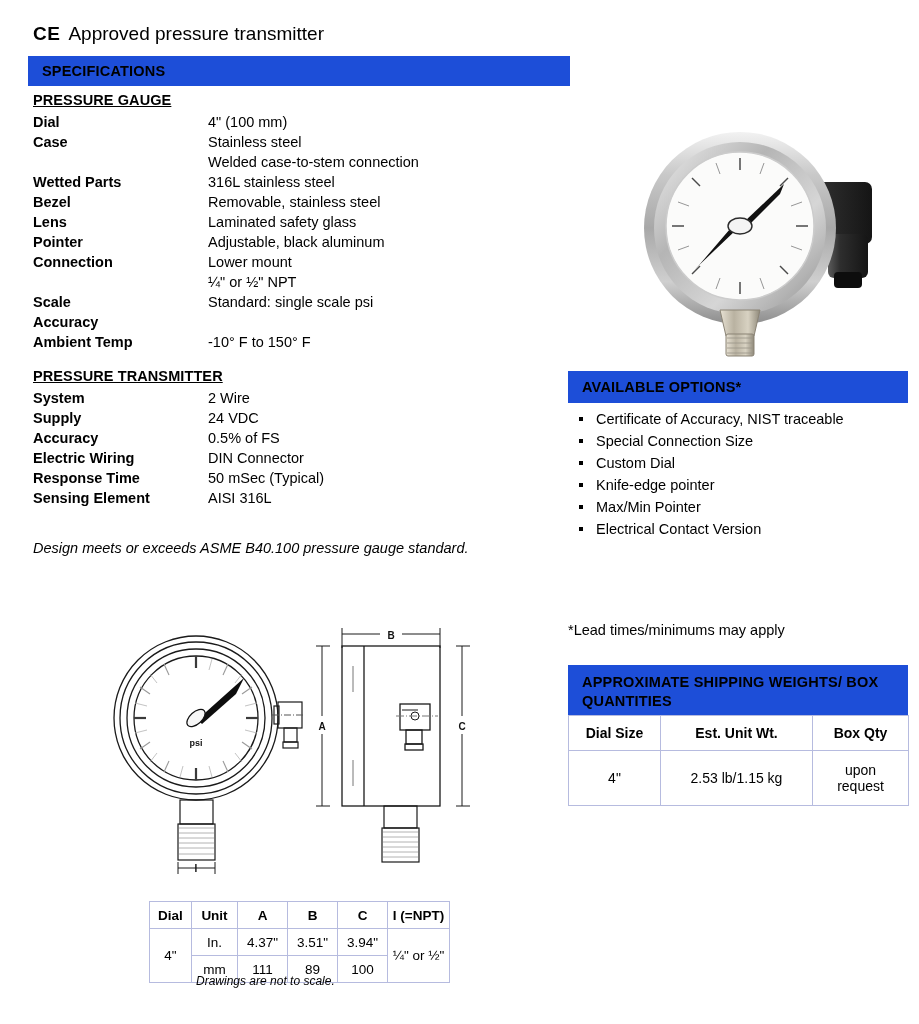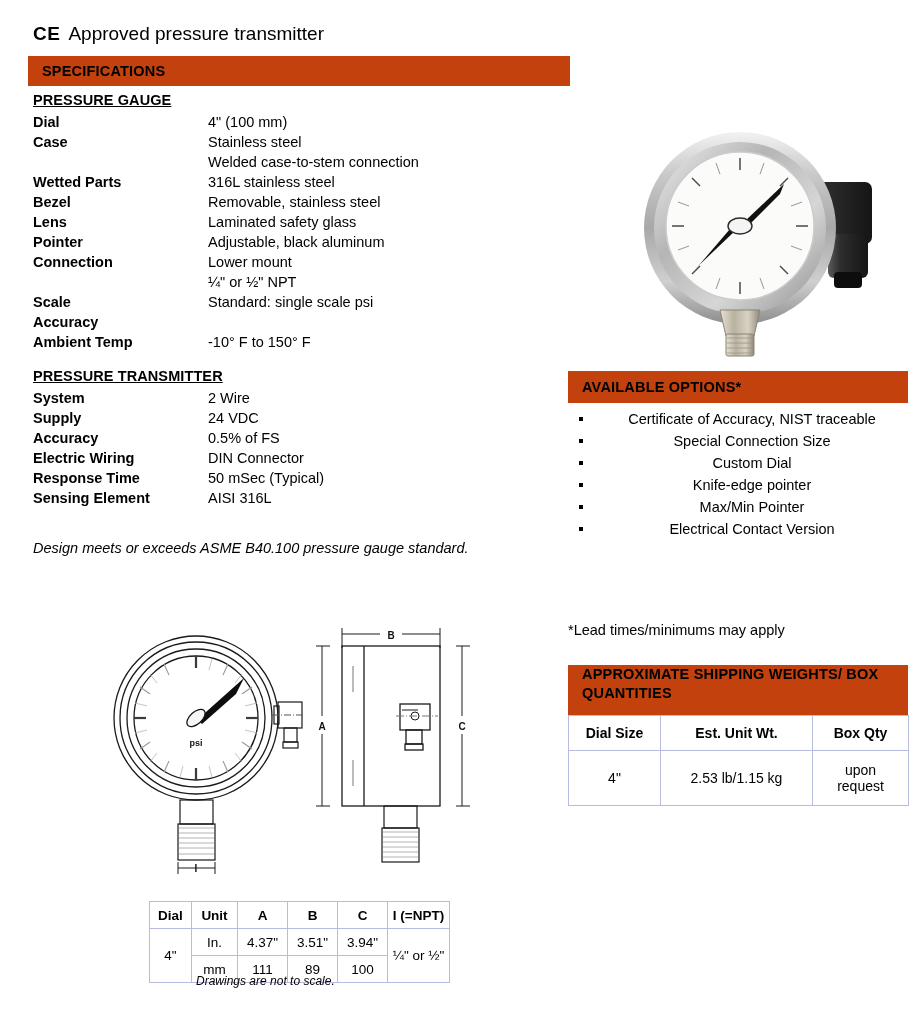--- a/index.html
+++ b/index.html
@@ -31,21 +31,21 @@
     letter-spacing: 0.5px;
   }
   #page-title {
     font-size: 19px;
     font-weight: normal;
   }
 
   
   .band {
     position: absolute;
-    background: #c2410c;
+    background: #1d4ed8;
     box-sizing: border-box;
     display: flex;
     align-items: center;
   }
   .band-text {
     font-size: 14.5px;
     font-weight: bold;
     letter-spacing: 0.2px;
     padding-left: 14px;
     line-height: 1.28;
@@ -61,21 +61,21 @@
     top: 371px;
     width: 340px;
     height: 32px;
   }
   #band-shipping {
     left: 568px;
     top: 665px;
     width: 340px;
     height: 50px;
     align-items: flex-start;
-    padding-top: 0;
+    padding-top: 8px;
   }
 
   
   .spec-block { position: absolute; }
   #spec-gauge  { left: 33px; top: 92px;  width: 530px; }
   #spec-xmtr   { left: 33px; top: 368px; width: 530px; }
 
   .spec-heading {
     font-size: 14.5px;
     font-weight: bold;
@@ -115,21 +115,20 @@
     width: 330px;
     list-style: none;
     margin: 0;
     padding: 0;
   }
   #options-list li {
     font-size: 14.5px;
     line-height: 22px;
     padding-left: 18px;
     position: relative;
-    text-align: center;
   }
   #options-list li .sq-bullet {
     position: absolute;
     left: 1px;
     top: 9px;
     width: 4px;
     height: 4px;
     background: #000;
   }
 

